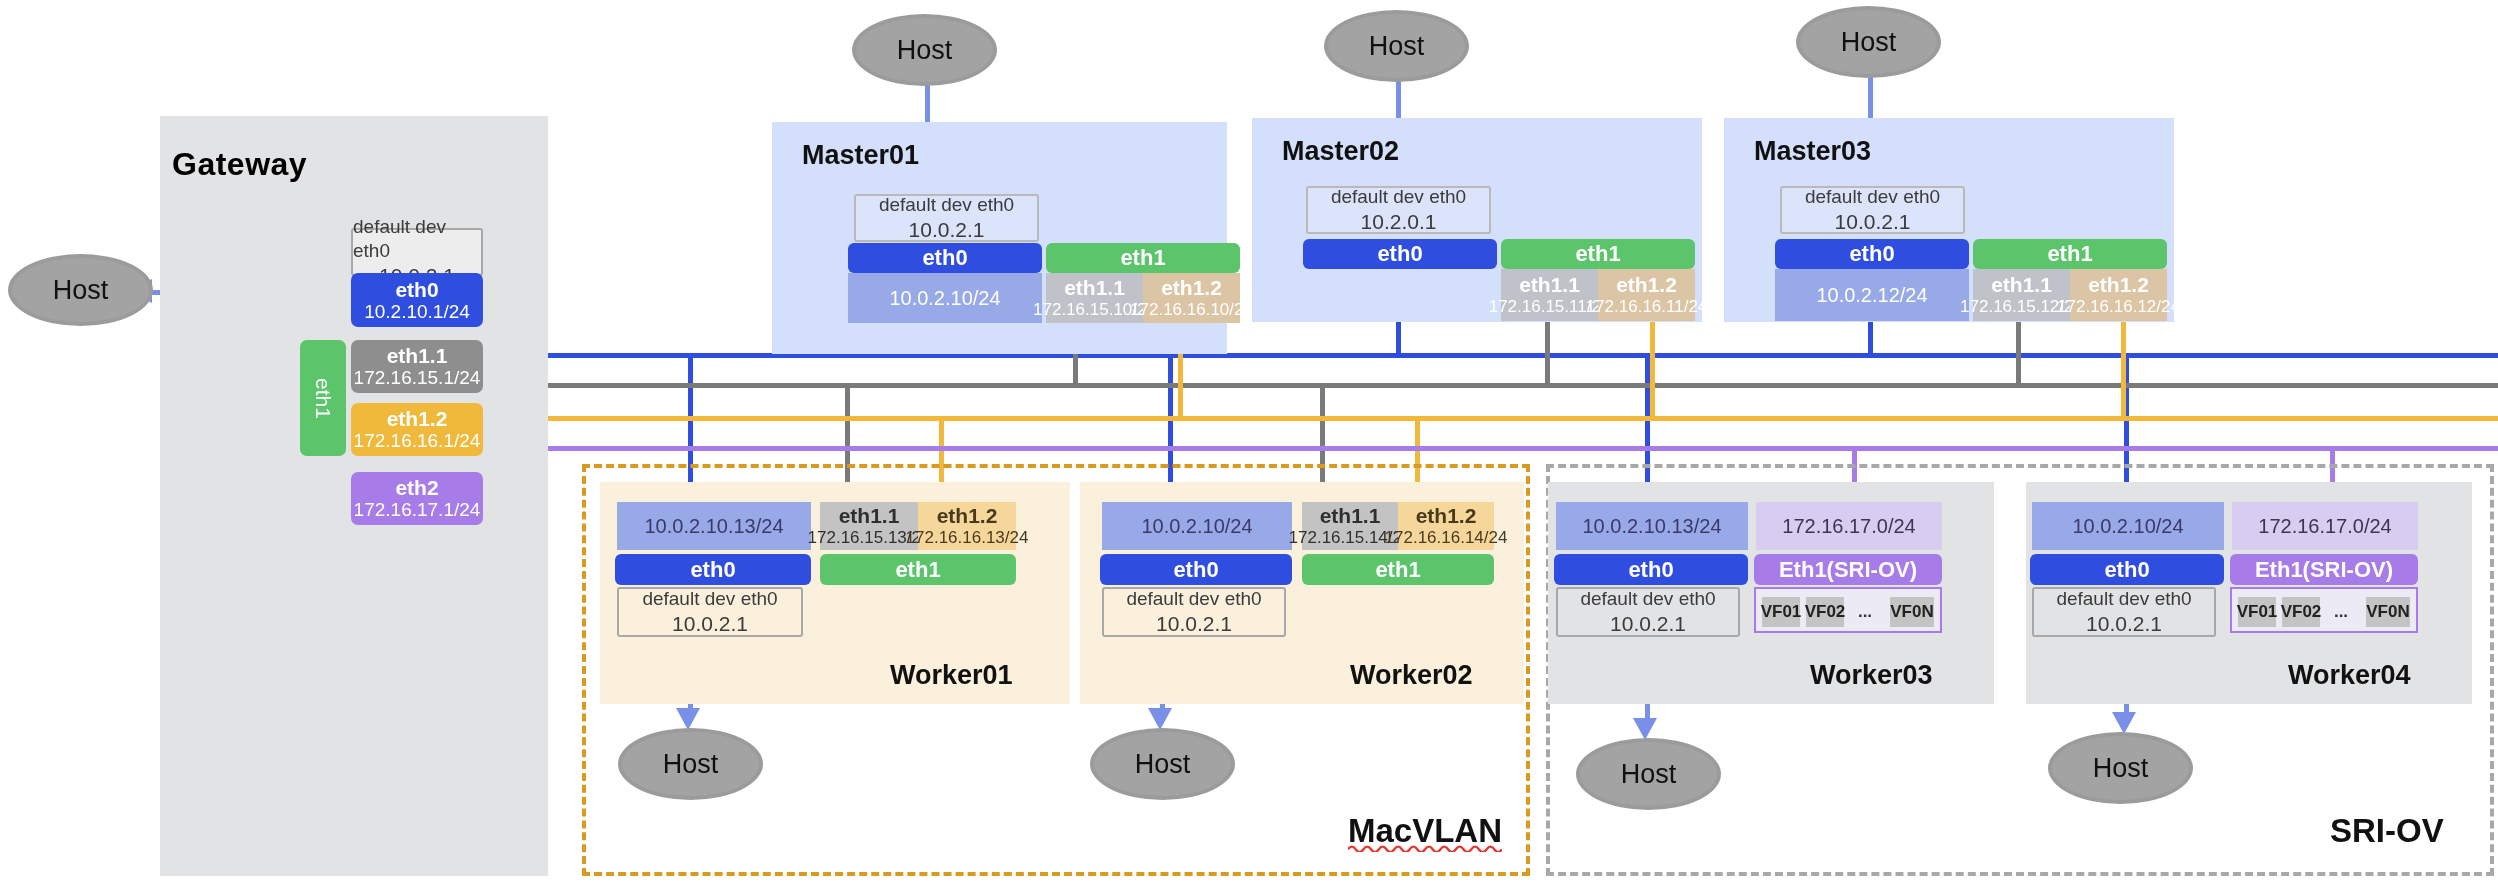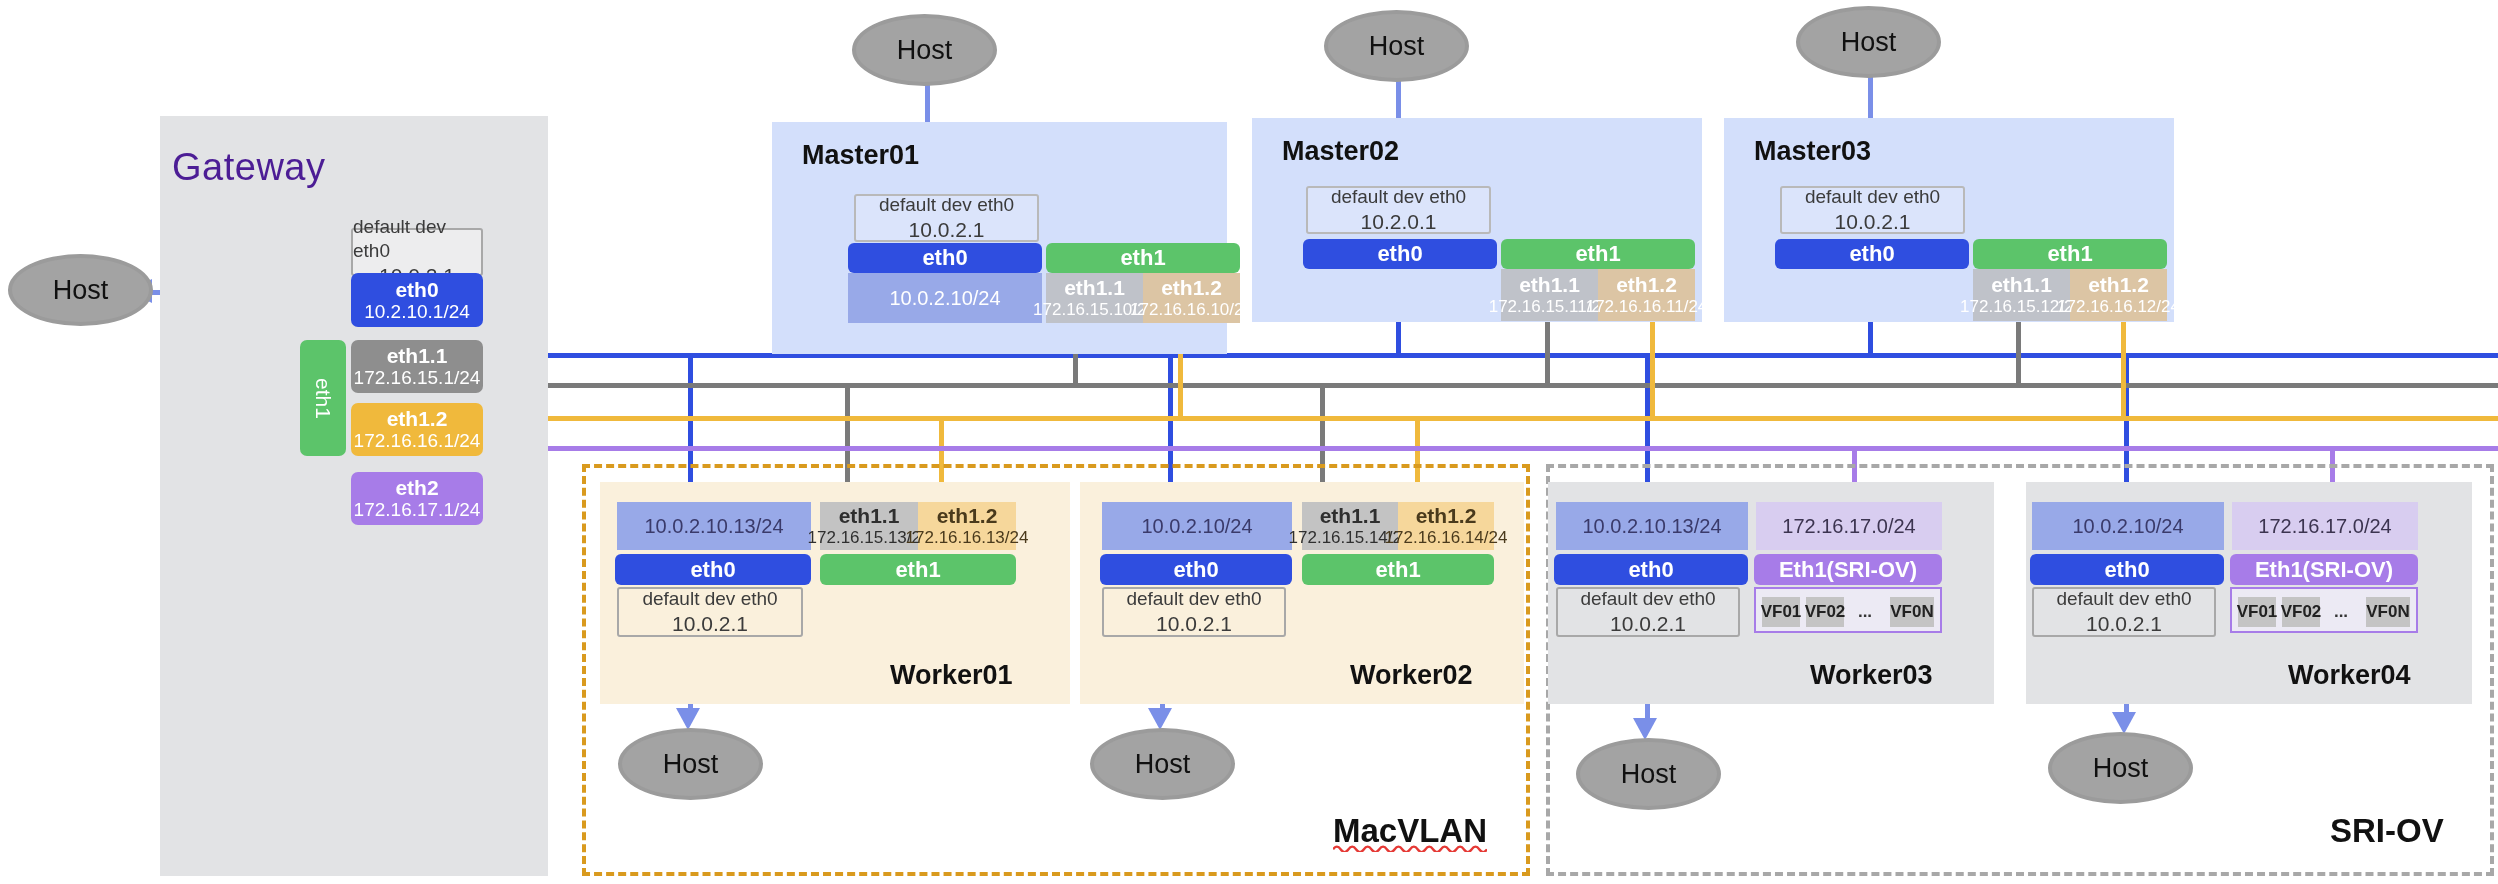--- a/index.html
+++ b/index.html
@@ -10,21 +10,21 @@
   
   .abs{position:absolute;box-sizing:border-box;}
   .ctr{display:flex;align-items:center;justify-content:center;text-align:center;}
 
   
   .host{border:4px solid #9b9b9b;border-radius:50%;background:#a3a3a3;
         color:#111;font-size:27px;}
 
   
   .gw-panel{background:#e2e3e5;}
-  .gw-title{font-size:38px;font-weight:normal;color:#4c1d95;letter-spacing:.5px;}
+  .gw-title{font-size:32px;font-weight:bold;color:#000000;letter-spacing:.5px;}
   .routetable{font-size:24px;color:#2a2a2a;line-height:1.42;white-space:pre;}
 
   
   .routebox{border:2px solid #a8a8a8;background:#ededee;border-radius:3px;
             color:#3b3b3b;font-size:19px;line-height:1.25;
             display:flex;flex-direction:column;align-items:center;justify-content:center;}
   .routebox.onblue{background:#dbe4fb;border-color:#b9b9b9;}
   .routebox.onsand{background:#faf0dc;border-color:#a8a8a8;}
   .routebox.ongray{background:#e2e3e5;border-color:#a8a8a8;}
   .routebox .l1{font-size:19px;}
@@ -306,38 +306,39 @@
     <div class="abs node-title" style="left:30px;top:18px;">Master03</div>
 
     <div class="abs routebox onblue" style="left:56px;top:68px;width:185px;height:48px;">
       <div class="l1">default dev eth0</div>
       <div class="l2">10.0.2.1</div>
     </div>
 
     <div class="abs bar bar-blue" style="left:51px;top:121px;width:194px;height:30px;">
       <span>eth0</span>
     </div>
+    <div class="abs sub ip-blue" style="left:51px;top:151px;width:194px;height:52px;">10.0.2.12/24</div>
 
     <div class="abs bar bar-green" style="left:249px;top:121px;width:194px;height:30px;">
       <span>eth1</span>
     </div>
 
     <div class="abs vl-gray" style="left:249px;top:151px;width:97px;height:52px;display:flex;flex-direction:column;align-items:center;justify-content:center;">
       <div class="vlname">eth1.1</div>
       <div class="vlip">172.16.15.12/24</div>
     </div>
     <div class="abs vl-tan" style="left:346px;top:151px;width:97px;height:52px;display:flex;flex-direction:column;align-items:center;justify-content:center;">
       <div class="vlname">eth1.2</div>
       <div class="vlip">172.16.16.12/24</div>
     </div>
   </div>
 
   <div class="abs grp-macvlan" style="left:582px;top:464px;width:948px;height:412px;"></div>
   <div class="abs grp-label" style="left:1333px;top:812px;">
-    <span style="position:relative;display:inline-block;">
+    <span style="position:relative;display:inline-block;margin-left:15px;">
       <span>MacVLAN</span>
       <svg class="squiggle" viewBox="0 0 100 6" preserveAspectRatio="none">
         <path d="M0,4 Q2.5,0 5,4 T10,4 T15,4 T20,4 T25,4 T30,4 T35,4 T40,4 T45,4 T50,4 T55,4 T60,4 T65,4 T70,4 T75,4 T80,4 T85,4 T90,4 T95,4 T100,4" stroke="#e53935" stroke-width="1.6" fill="none"></path>
       </svg>
     </span>
   </div>
 
   <div class="abs worker-sand" style="left:600px;top:482px;width:470px;height:222px;">
     <div class="abs sub ip-blue ip-blue-dk" style="left:17px;top:20px;width:194px;height:48px;">10.0.2.10.13/24</div>
     <div class="abs bar bar-blue" style="left:15px;top:72px;width:196px;height:31px;">

